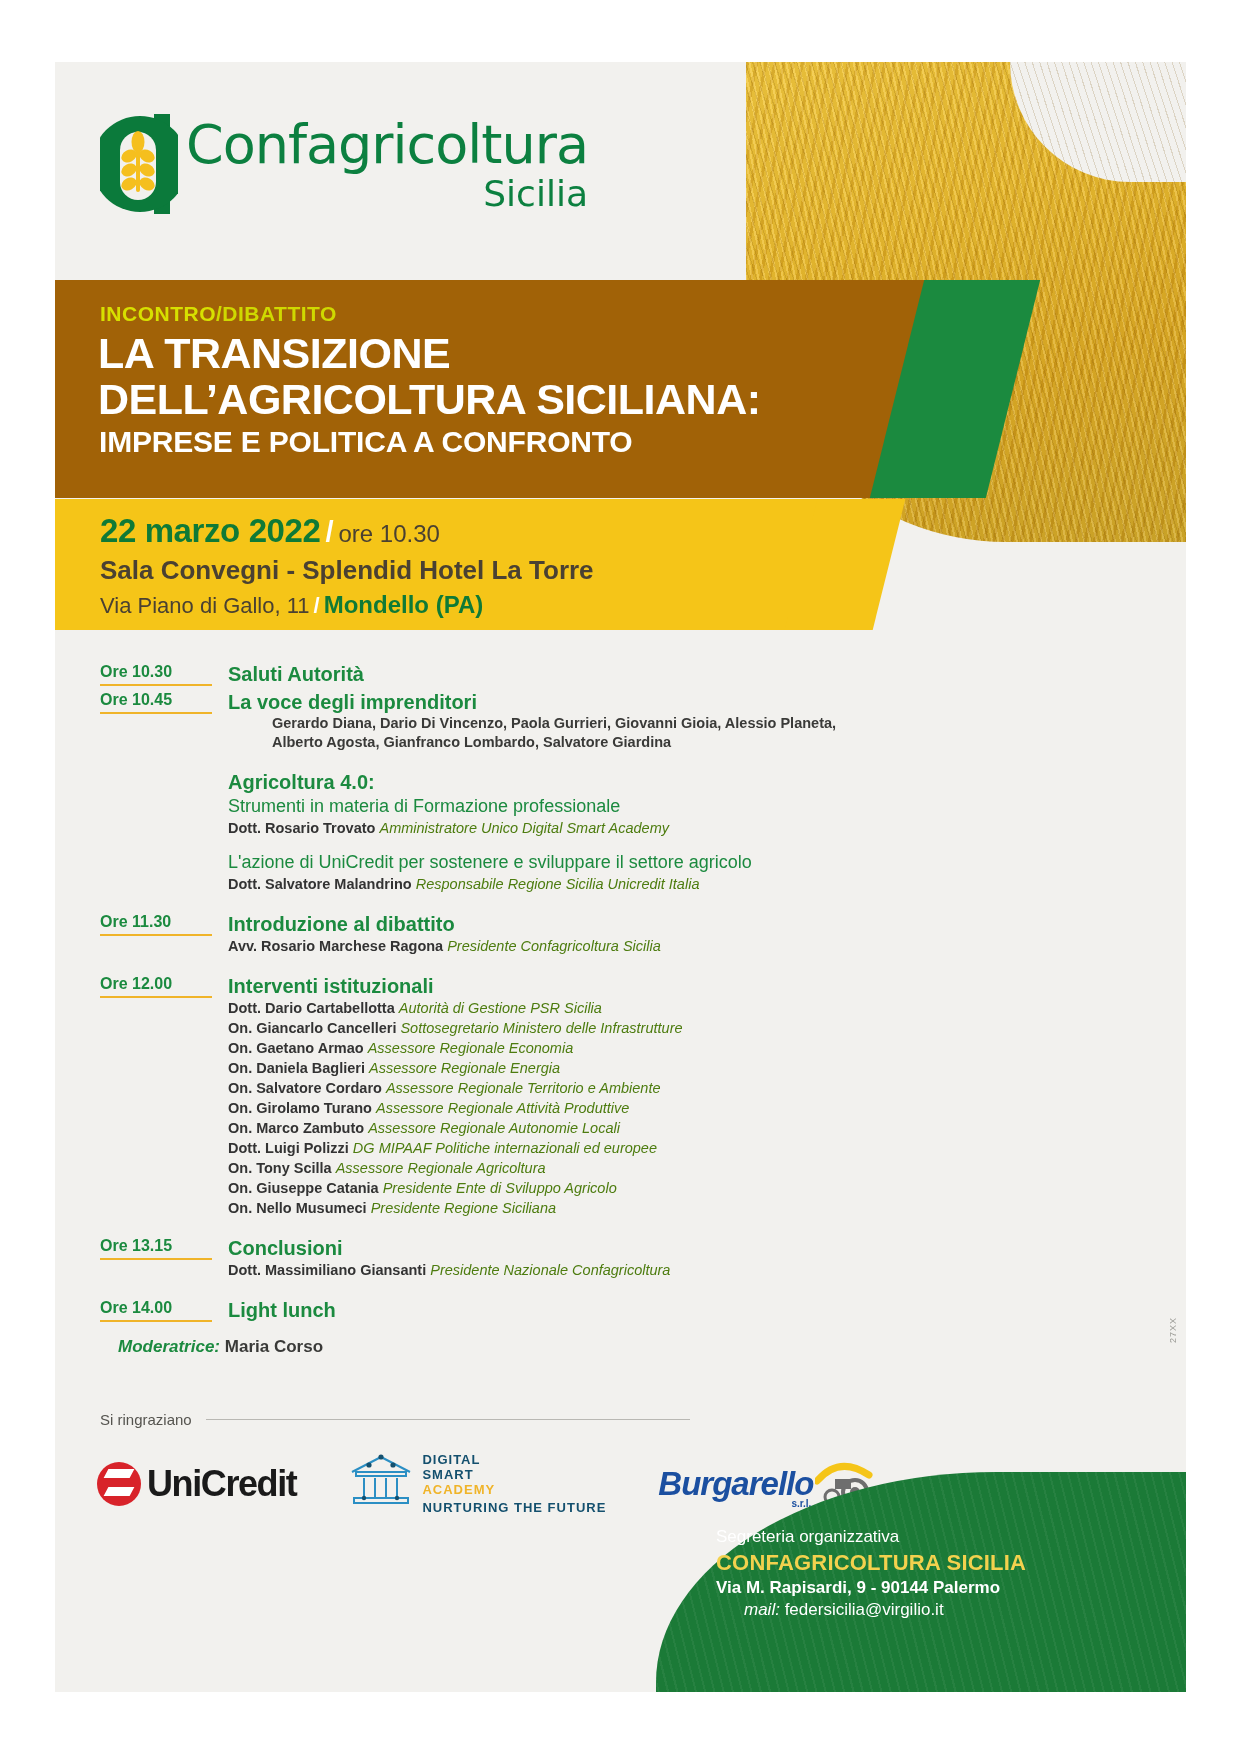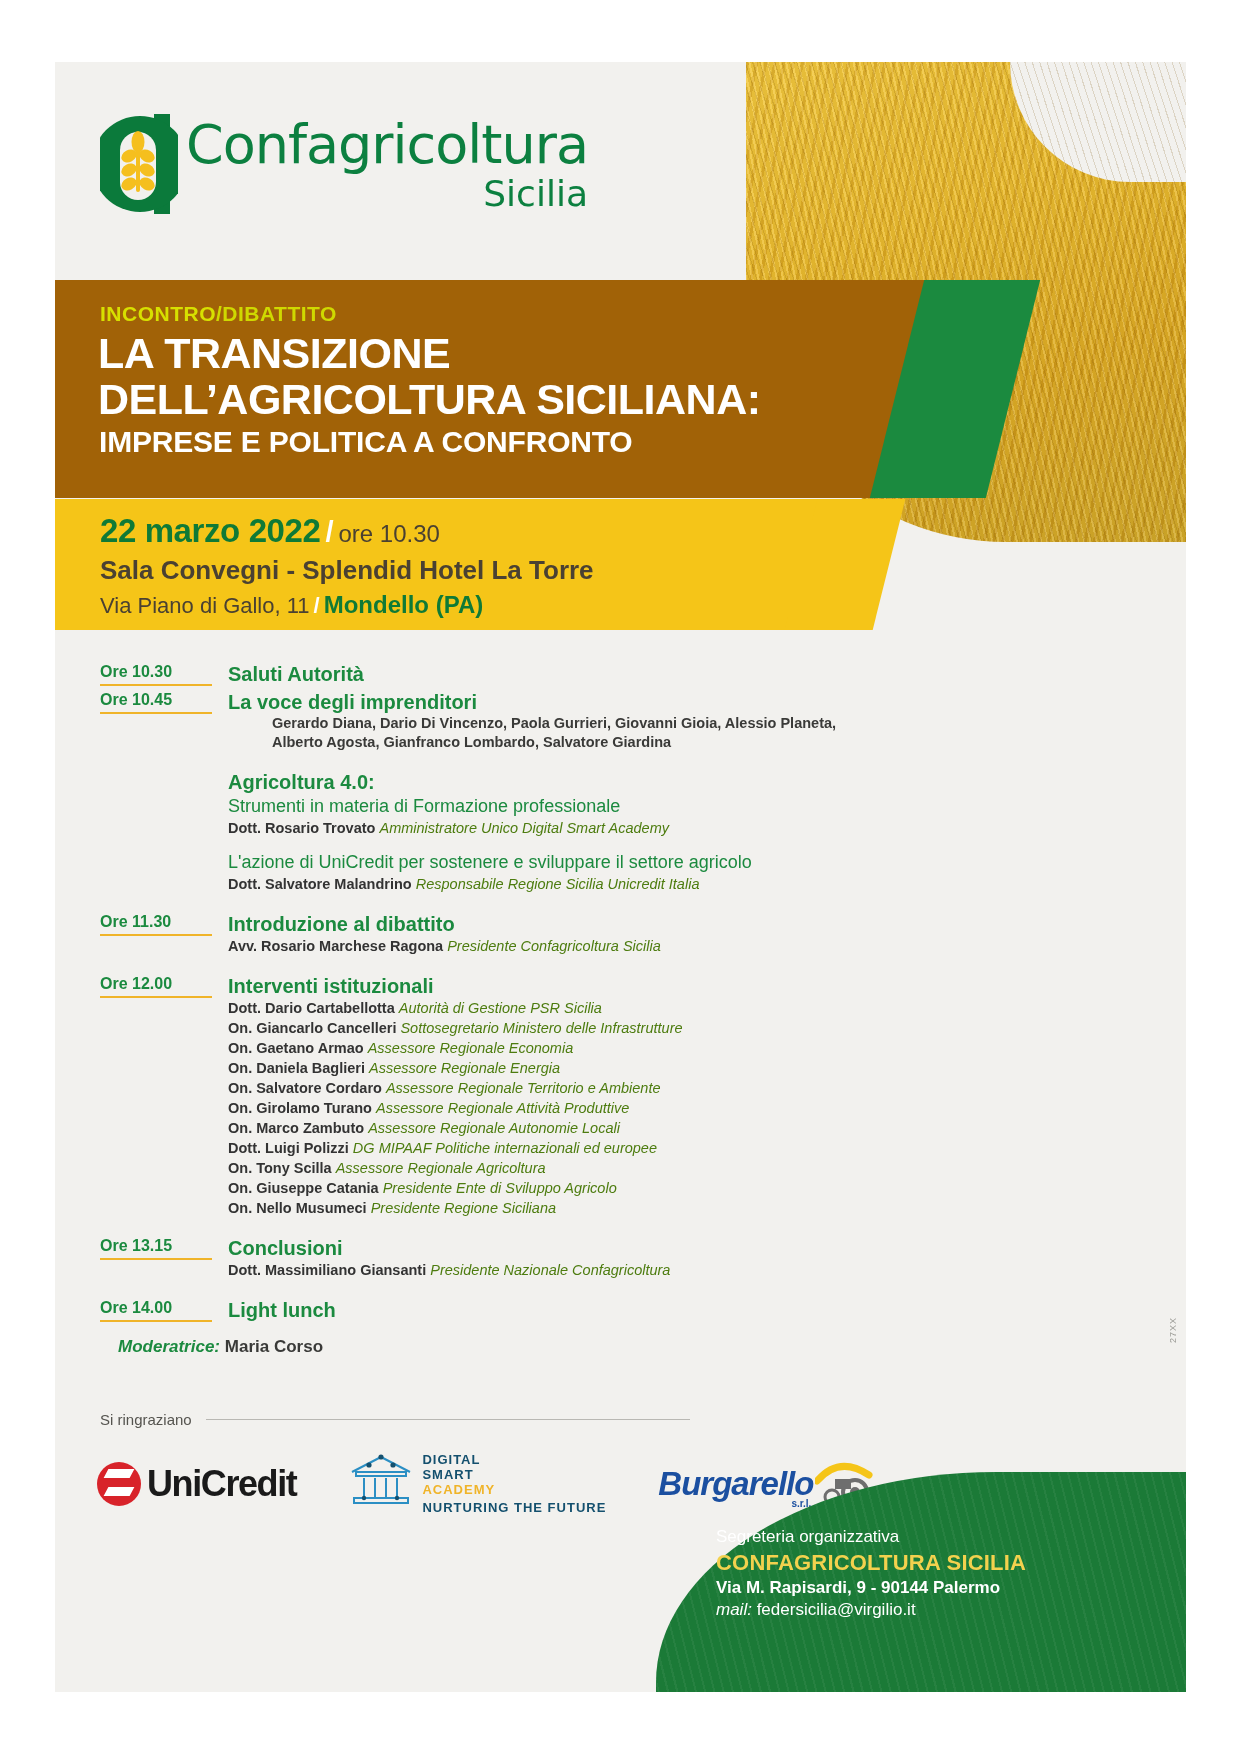--- a/index.html
+++ b/index.html
@@ -152,21 +152,21 @@
   }
   .footer-blob:after{
     content:"";position:absolute;inset:0;
     background:repeating-linear-gradient(76deg, rgba(255,255,255,.05) 0 2px, transparent 2px 9px);
   }
   .footer-text{position:absolute;right:140px;bottom:72px;width:330px;text-align:left;color:#ffffff;}
   .ft-1{font-size:17px;margin-bottom:3px;}
   .ft-2{font-size:22px;font-weight:700;color:#f3d14e;letter-spacing:.2px;margin-bottom:2px;}
   .ft-3{font-size:17px;font-weight:700;margin-bottom:2px;}
   .ft-4{font-size:17px;}
-  .ft-4 .mail-label{font-style:italic;}
+  .ft-4 .mail-label{font-style:italic;margin-left:28px;}
 
   .side-code{
     position:absolute;right:18px;top:1255px;font-size:9px;color:#9a9a95;
     transform:rotate(-90deg);transform-origin:right top;letter-spacing:1px;
   }
 </style>
 </head>
 <body>
 
 <div class="poster">

